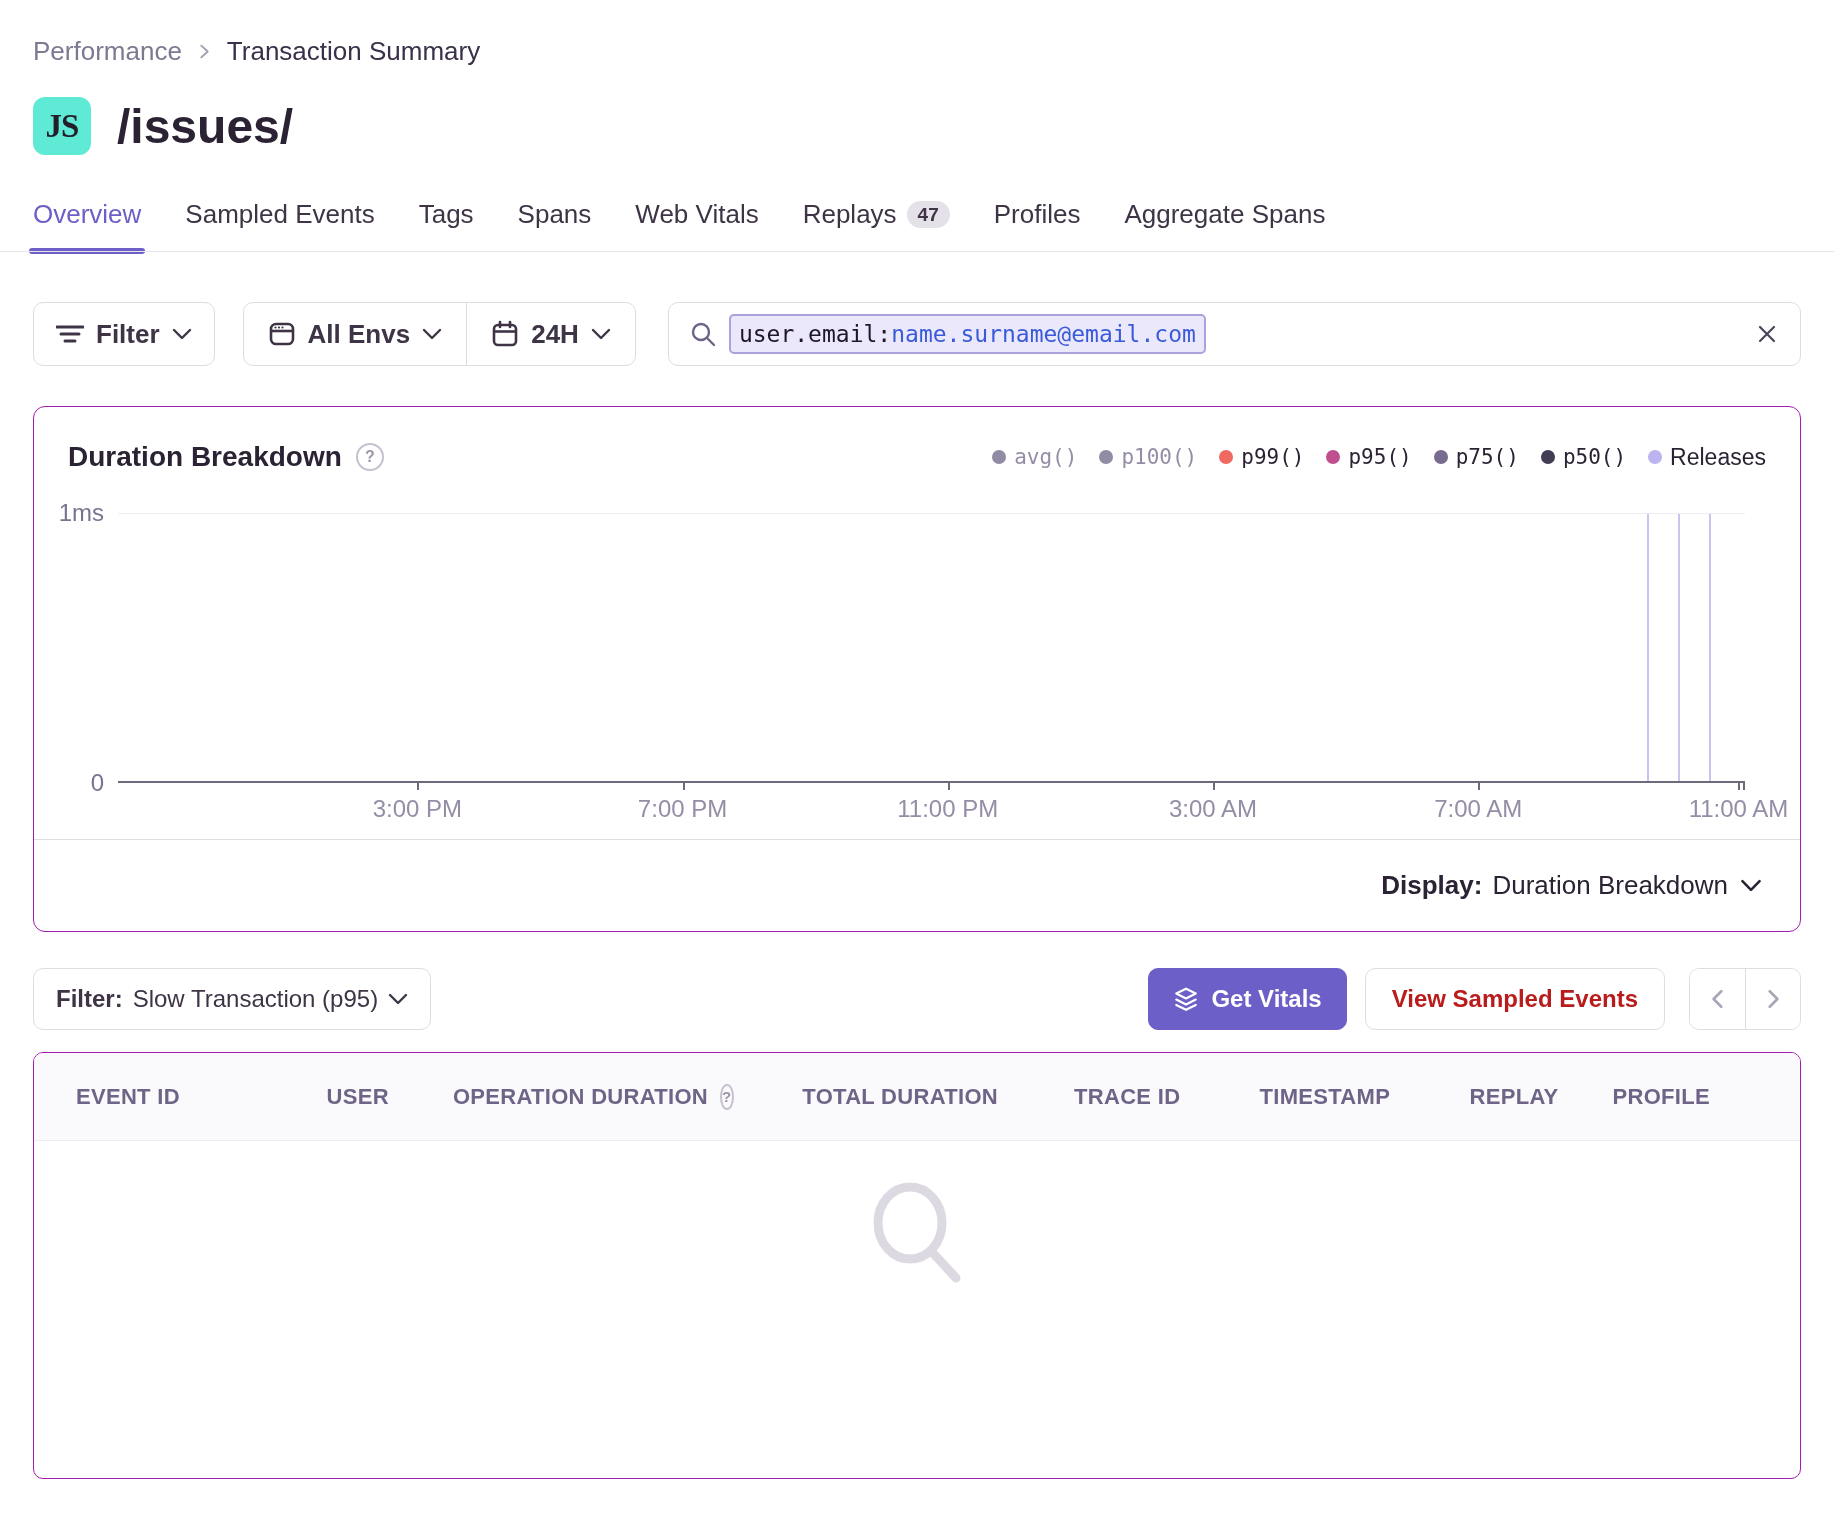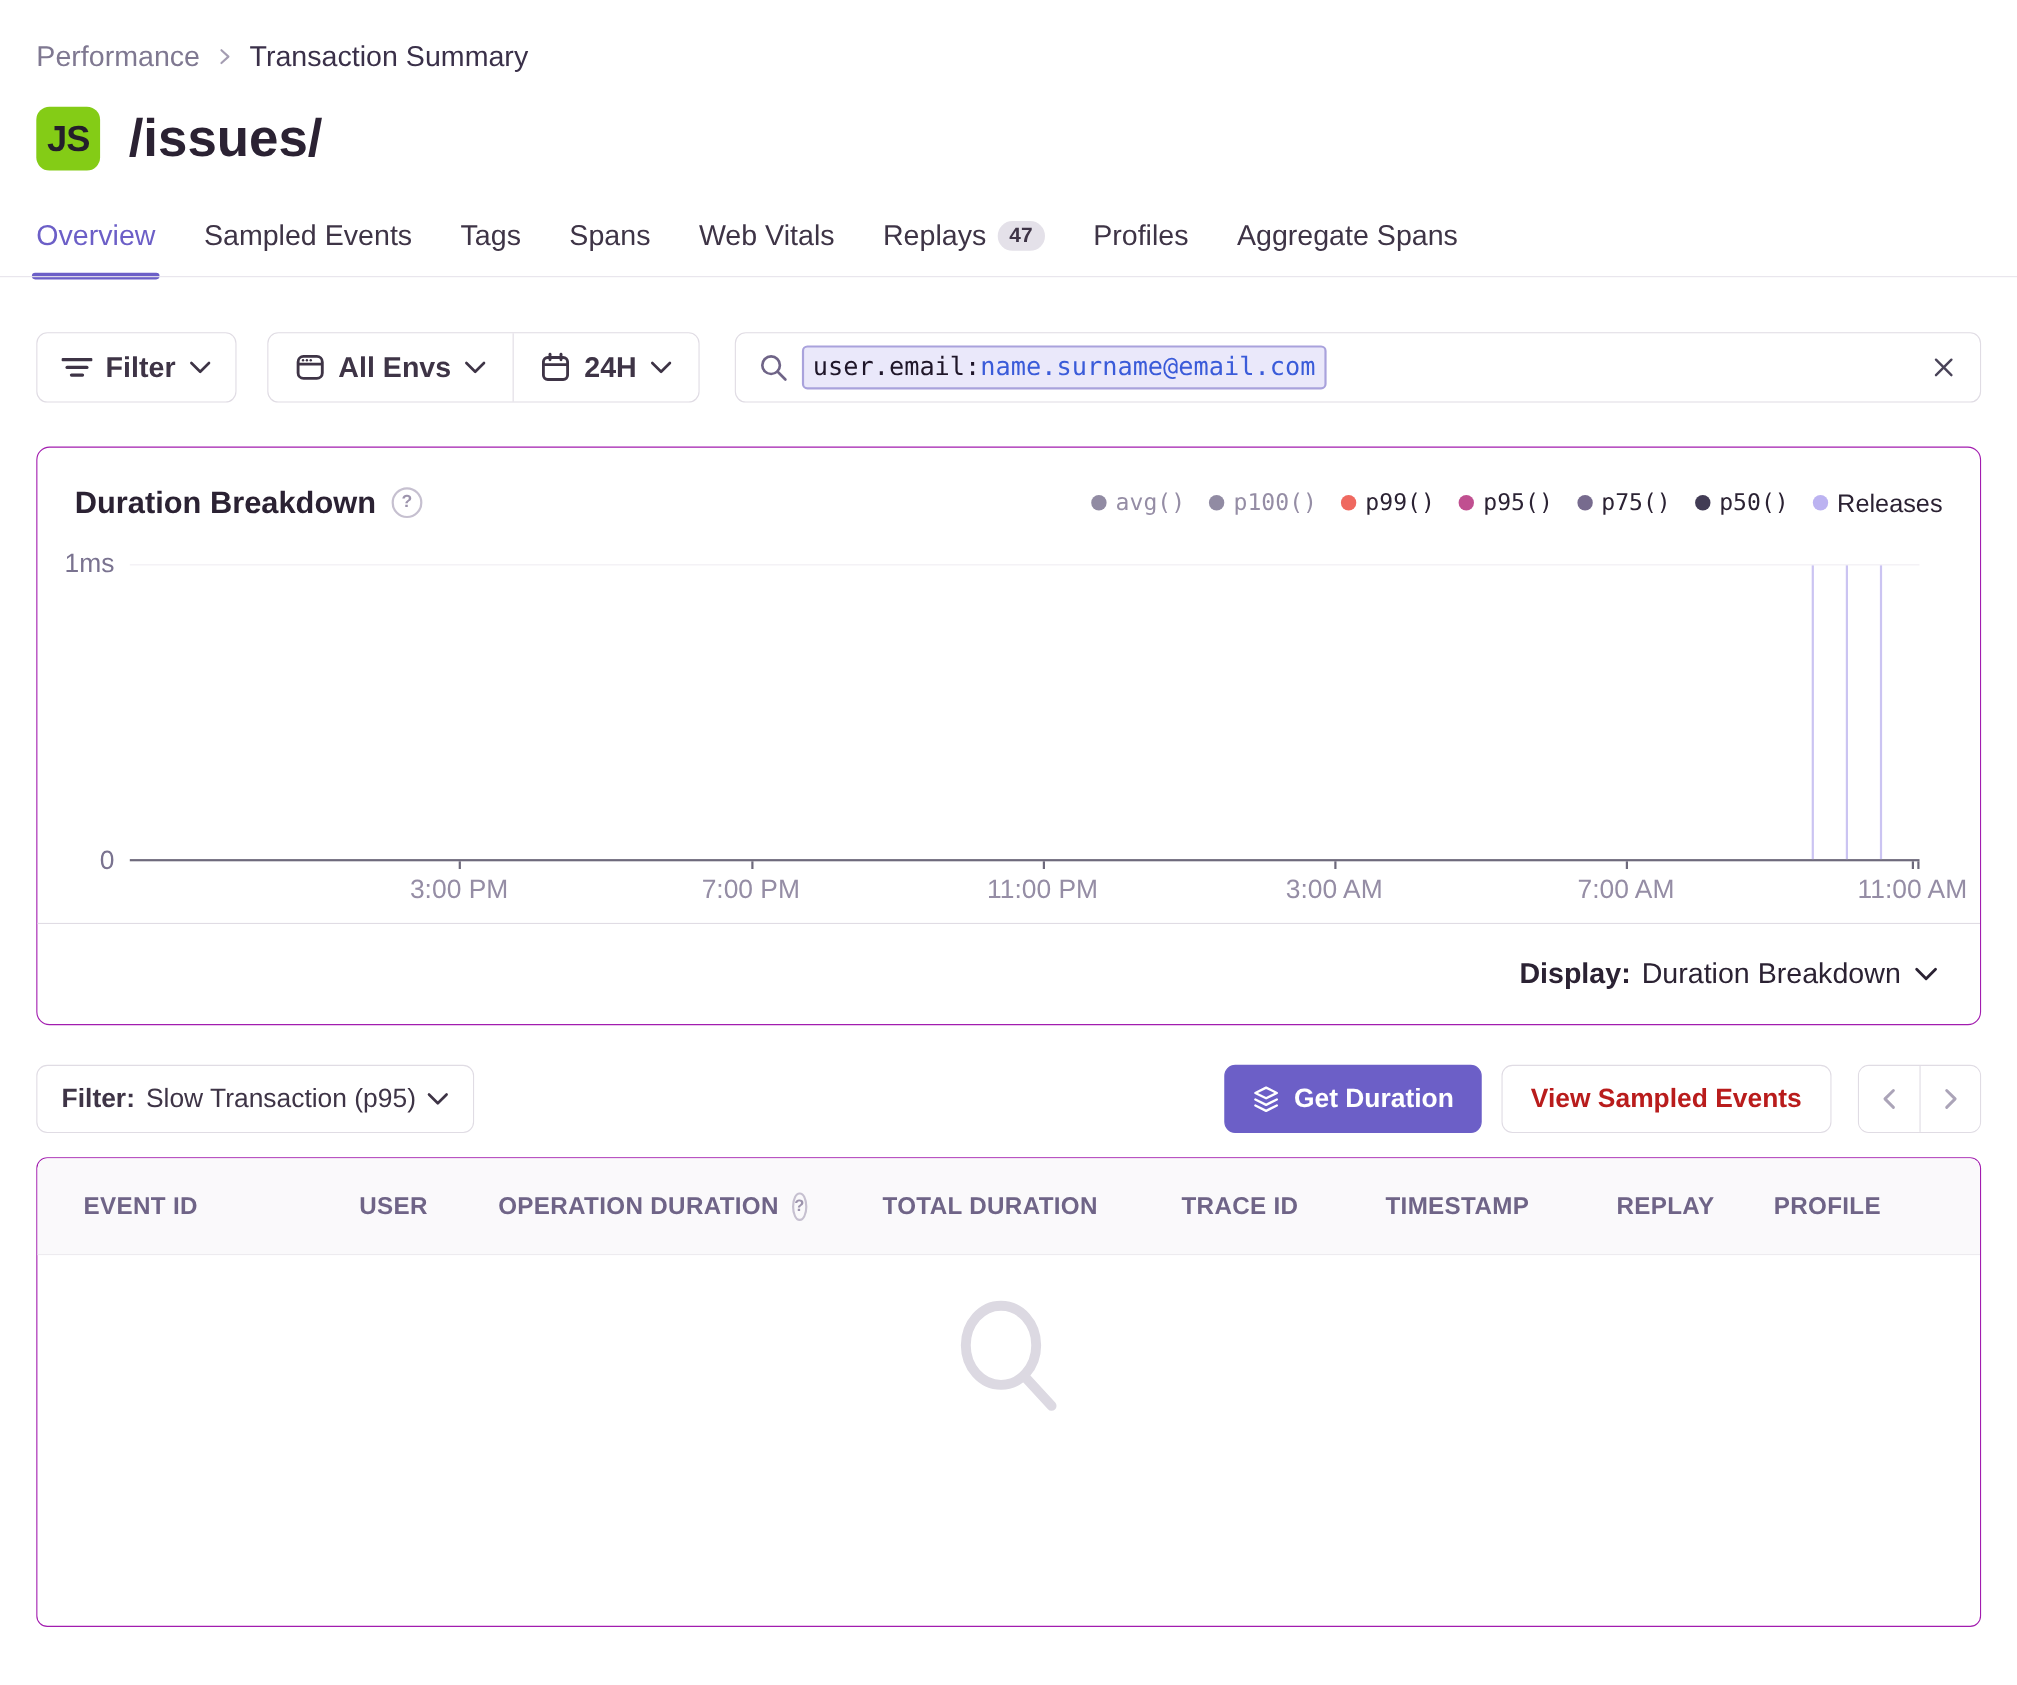--- a/index.html
+++ b/index.html
@@ -14,23 +14,23 @@
 
   
   .breadcrumb { display: flex; align-items: center; gap: 14px; font-size: 26px; }
   .crumb-first { color: #7f7891; }
   .crumb-sep { display: flex; align-items: center; }
   .crumb-last { color: #3a3049; }
 
   
   .title-row { display: flex; align-items: center; margin-top: 30px; }
   .platform-badge {
-    width: 58px; height: 58px; border-radius: 12px; background: #84cc16;
+    width: 58px; height: 58px; border-radius: 12px; background: #5eead4;
     display: flex; align-items: center; justify-content: center;
-    font-size: 33px; font-weight: 700; color: #241e2b; letter-spacing: -1px;
+    font-size: 33px; font-weight: 700; color: #241e2b; letter-spacing: -1px; font-family: Liberation Serif, serif;
   }
   .page-title { font-size: 48px; font-weight: 700; margin-left: 26px; color: #2b2233; }
 
   
   .tabs-wrap { position: relative; margin-top: 44px; }
   .tabs-border { position: absolute; left: -33px; right: -33px; bottom: 0; height: 1px; background: #e7e4ec; }
   .tabs { display: flex; gap: 44px; }
   .tab { position: relative; font-size: 26px; color: #3e3446; padding-bottom: 22px; cursor: pointer; display: flex; align-items: center; gap: 10px; }
   .tab.active { color: #6c5fc7; }
   .tab .underline { display: none; }
@@ -395,21 +395,21 @@
     </button>
     <div class="toolbar-right">
       <button class="btn-primary">
         <span class="icon">
           <svg width="26" height="26" viewBox="0 0 24 24" fill="none">
             <path d="M3 7 L12 2.5 L21 7 L12 11.5 Z" stroke="#fff" stroke-width="2" stroke-linejoin="round"></path>
             <path d="M3 12.5 L12 17 L21 12.5" stroke="#fff" stroke-width="2" stroke-linecap="round" stroke-linejoin="round"></path>
             <path d="M3 17.5 L12 22 L21 17.5" stroke="#fff" stroke-width="2" stroke-linecap="round" stroke-linejoin="round"></path>
           </svg>
         </span>
-        <span>Get Duration</span>
+        <span>Get Vitals</span>
       </button>
       <button class="btn-secondary">
         <span>View Sampled Events</span>
       </button>
       <div class="pager">
         <div class="pager-btn">
           <svg width="18" height="22" viewBox="0 0 16 20" fill="none">
               <path d="M11 3 L4 10 L11 17" stroke="#aba4b8" stroke-width="2.4" stroke-linecap="round" stroke-linejoin="round"></path>
             </svg>
         </div>

